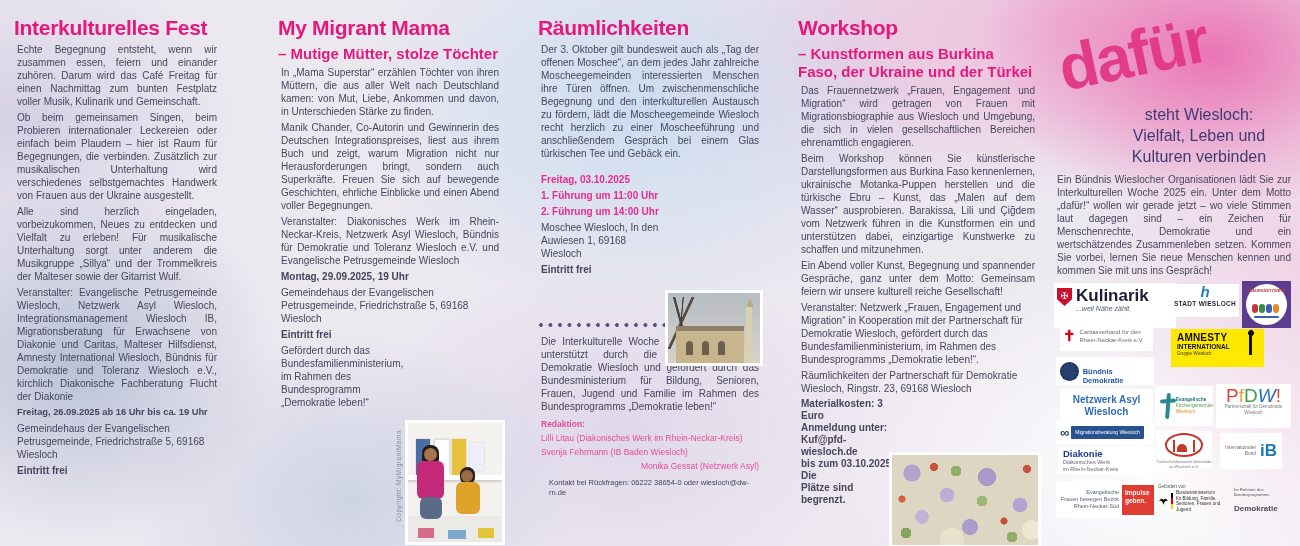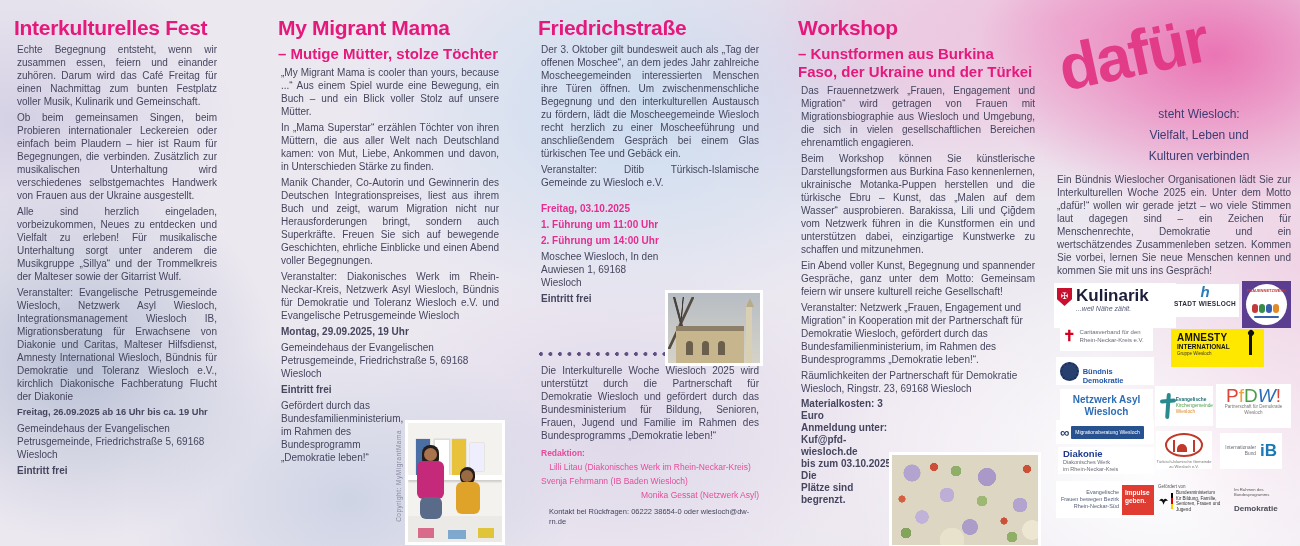--- a/index.html
+++ b/index.html
@@ -75,21 +75,21 @@
       radial-gradient(circle 5px at 10px 44px,#d4603f 70%,transparent 72%),
       radial-gradient(circle 6px at 135px 14px,#cc5038 70%,transparent 72%),
       radial-gradient(circle 8px at 64px 16px,#8fae67 65%,transparent 67%),
       radial-gradient(circle 8px at 14px 78px,#84a45e 65%,transparent 67%),
       radial-gradient(circle 8px at 120px 82px,#8fae67 65%,transparent 67%),
       radial-gradient(circle 8px at 90px 46px,#9cb873 65%,transparent 67%),
       radial-gradient(circle 20px at 60px 85px,#e8e2cc 60%,transparent 63%),
       radial-gradient(circle 16px at 140px 75px,#ece6d2 60%,transparent 63%);}
   
   #cover-headline{position:absolute;left:6px;top:22px;font-size:64px;font-weight:bold;color:#e23b88;transform:rotate(-12deg);letter-spacing:-2px;line-height:1;}
-  #cover-sub{position:absolute;left:52px;top:104px;width:190px;text-align:center;font-size:12px;line-height:21px;color:#3c3c72;}
+  #cover-sub{position:absolute;left:52px;top:104px;width:190px;text-align:center;font-size:16px;line-height:21px;color:#3c3c72;}
   #cover-intro{position:absolute;left:2px;top:170px;width:234px;}
   .logo{position:absolute;background:#fff;overflow:hidden;}
   
   #lg-malteser{left:2px;top:283px;width:122px;height:42px;display:flex;align-items:flex-start;padding-top:3px;}
   .malt-shield{width:15px;height:18px;margin:2px 4px 0 3px;background:#c8102e;clip-path:polygon(0 0,100% 0,100% 62%,50% 100%,0 62%);color:#fff;font-size:9px;line-height:17px;text-align:center;}
   .malt-name{font-size:17px;font-weight:bold;color:#1d1d3a;line-height:19px;}
   .malt-tag{font-size:7px;font-style:italic;color:#555a77;}
   
   #lg-stadt{left:119px;top:284px;width:68px;height:33px;text-align:center;}
   .stadt-mark{font-size:15px;line-height:16px;font-style:italic;font-weight:bold;color:#2a7db8;}
@@ -177,21 +177,20 @@
     <p class="body gap">Alle sind herzlich eingeladen, vorbeizukommen, Neues zu entdecken und Vielfalt zu erleben! Für musikalische Unterhaltung sorgt unter anderem die Musikgruppe „Sillya“ und der Trommelkreis der Malteser sowie der Gitarrist Wulf.</p>
     <p class="body gap">Veranstalter: Evangelische Petrusgemeinde Wiesloch, Netzwerk Asyl Wiesloch, Integrationsmanagement Wiesloch IB, Migrationsberatung für Erwachsene von Diakonie und Caritas, Malteser Hilfsdienst, Amnesty International Wiesloch, Bündnis für Demokratie und Toleranz Wiesloch e.V., kirchlich Diakonische Fachberatung Flucht der Diakonie</p>
     <p class="body gap pinkb nowrap" style="font-size:9.3px;">Freitag, 26.09.2025 ab 16 Uhr bis ca. 19 Uhr</p>
     <p class="body gap pink" style="text-align:left;">Gemeindehaus der Evangelischen Petrusgemeinde, Friedrichstraße 5, 69168 Wiesloch</p>
     <p class="body gap pinkb">Eintritt frei</p>
   </div>
 
   <div class="panel" id="p2">
     <h1 class="ev">My Migrant Mama</h1>
     <div class="sub">– Mutige Mütter, stolze Töchter</div>
-    <p class="body first">„My Migrant Mama is cooler than yours, because ...“ Aus einem Spiel wurde eine Bewegung, ein Buch – und ein Blick voller Stolz auf unsere Mütter.</p>
     <p class="body gap">In „Mama Superstar“ erzählen Töchter von ihren Müttern, die aus aller Welt nach Deutschland kamen: von Mut, Liebe, Ankommen und davon, in Unterschieden Stärke zu finden.</p>
     <p class="body gap">Manik Chander, Co-Autorin und Gewinnerin des Deutschen Integrationspreises, liest aus ihrem Buch und zeigt, warum Migration nicht nur Herausforderungen bringt, sondern auch Superkräfte. Freuen Sie sich auf bewegende Geschichten, ehrliche Einblicke und einen Abend voller Begegnungen.</p>
     <p class="body gap">Veranstalter: Diakonisches Werk im Rhein-Neckar-Kreis, Netzwerk Asyl Wiesloch, Bündnis für Demokratie und Toleranz Wiesloch e.V. und Evangelische Petrusgemeinde Wiesloch</p>
     <p class="body gap pinkb" style="text-align:left;">Montag, 29.09.2025, 19 Uhr</p>
     <p class="body gap pink" style="text-align:left;">Gemeindehaus der Evangelischen Petrusgemeinde, Friedrichstraße 5, 69168 Wiesloch</p>
     <p class="body gap pinkb">Eintritt frei</p>
     <p class="body gap pink small" style="text-align:left;width:118px;">Gefördert durch das Bundesfamilienministerium, im Rahmen des Bundesprogramm „Demokratie leben!“</p>
     <div class="credit-rot">Copyright: MyMigrantMama</div>
     <div class="photo" id="mama-photo">
       <div class="mm-wall"></div>
@@ -208,43 +207,42 @@
       <div class="mm-head" style="left:16px;top:25px;"></div>
       <div class="mm-person" style="left:9px;top:38px;width:27px;height:38px;background:#c52a7a;"></div>
       <div class="mm-person" style="left:12px;top:74px;width:22px;height:22px;background:#5a6b8a;"></div>
       <div class="mm-hair" style="left:52px;top:44px;width:15px;height:18px;"></div>
       <div class="mm-head" style="left:53px;top:47px;width:12px;height:12px;background:#9a6b42;"></div>
       <div class="mm-person" style="left:48px;top:59px;width:24px;height:32px;background:#e0a32a;"></div>
     </div>
   </div>
 
   <div class="panel" id="p3">
-    <h1 class="ev">Friedrichstraße</h1>
+    <h1 class="ev">Räumlichkeiten</h1>
     <p class="body first">Der 3. Oktober gilt bundesweit auch als „Tag der offenen Moschee“, an dem jedes Jahr zahlreiche Moscheegemeinden interessierten Menschen ihre Türen öffnen. Um zwischenmenschliche Begegnung und den interkulturellen Austausch zu fördern, lädt die Moscheegemeinde Wiesloch recht herzlich zu einer Moscheeführung und anschließendem Gespräch bei einem Glas türkischen Tee und Gebäck ein.</p>
-    <p class="body gap">Veranstalter: Ditib Türkisch-Islamische Gemeinde zu Wiesloch e.V.</p>
     <div class="body gap pinkb">Freitag, 03.10.2025</div>
     <div class="body pinkb">1. Führung um 11:00 Uhr</div>
     <div class="body pinkb">2. Führung um 14:00 Uhr</div>
     <p class="body gap pink" style="text-align:left;width:128px;">Moschee Wiesloch, In den Auwiesen 1, 69168 Wiesloch</p>
     <p class="body gap pinkb">Eintritt frei</p>
     <div class="photo" id="mosque-photo">
       <div class="mq-sky"></div>
       <div class="mq-tree"></div>
       <div class="mq-bldg"></div>
       <div class="mq-roof"></div>
       <div class="mq-win" style="left:18px;"></div>
       <div class="mq-win" style="left:34px;"></div>
       <div class="mq-win" style="left:50px;"></div>
       <div class="mq-minaret"></div>
       <div class="mq-mintop"></div>
     </div>
     <div class="dots"></div>
     <p class="body" style="margin-top:7px;">Die Interkulturelle Woche Wiesloch 2025 wird unterstützt durch die Partnerschaft für Demokratie Wiesloch und gefördert durch das Bundesministerium für Bildung, Senioren, Frauen, Jugend und Familie im Rahmen des Bundesprogramms „Demokratie leben!“</p>
     <div class="body pink small" style="margin-top:6px;font-weight:bold;text-align:left;">Redaktion:</div>
-    <div class="body pink small" style="text-align:center;">Lilli Litau (Diakonisches Werk im Rhein-Neckar-Kreis)</div>
+    <div class="body pink small" style="text-align:left;">Lilli Litau (Diakonisches Werk im Rhein-Neckar-Kreis)</div>
     <div class="body pink small" style="text-align:left;">Svenja Fehrmann (IB Baden Wiesloch)</div>
     <div class="body pink small" style="text-align:right;">Monika Gessat (Netzwerk Asyl)</div>
     <div class="body tiny" style="margin-top:6px;padding-left:8px;text-align:left;">Kontakt bei Rückfragen: 06222 38654-0 oder wiesloch@dw-rn.de</div>
   </div>
 
   <div class="panel" id="p4">
     <h1 class="ev">Workshop</h1>
     <div class="sub pre">– Kunstformen aus Burkina
 Faso, der Ukraine und der Türkei</div>
     <p class="body first">Das Frauennetzwerk „Frauen, Engagement und Migration“ wird getragen von Frauen mit Migrationsbiographie aus Wiesloch und Umgebung, die sich in vielen gesellschaftlichen Bereichen ehrenamtlich engagieren.</p>

